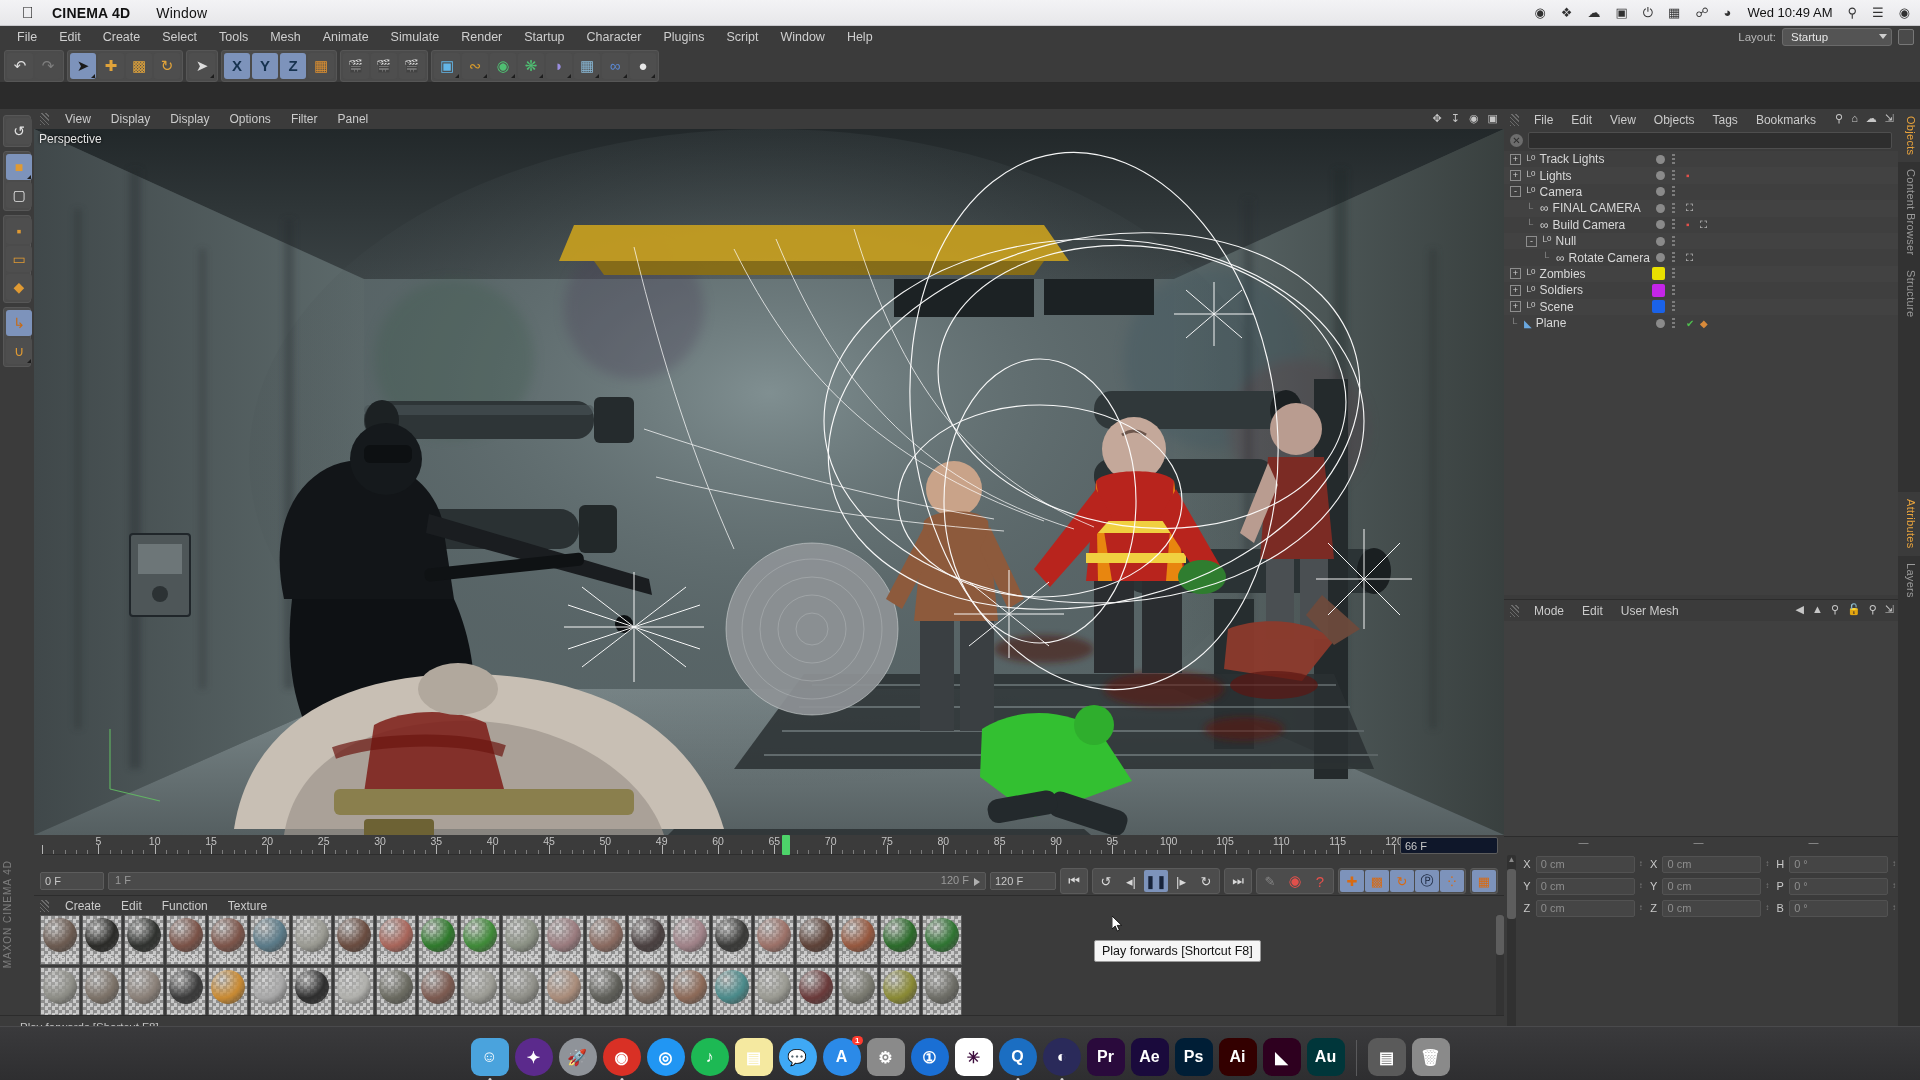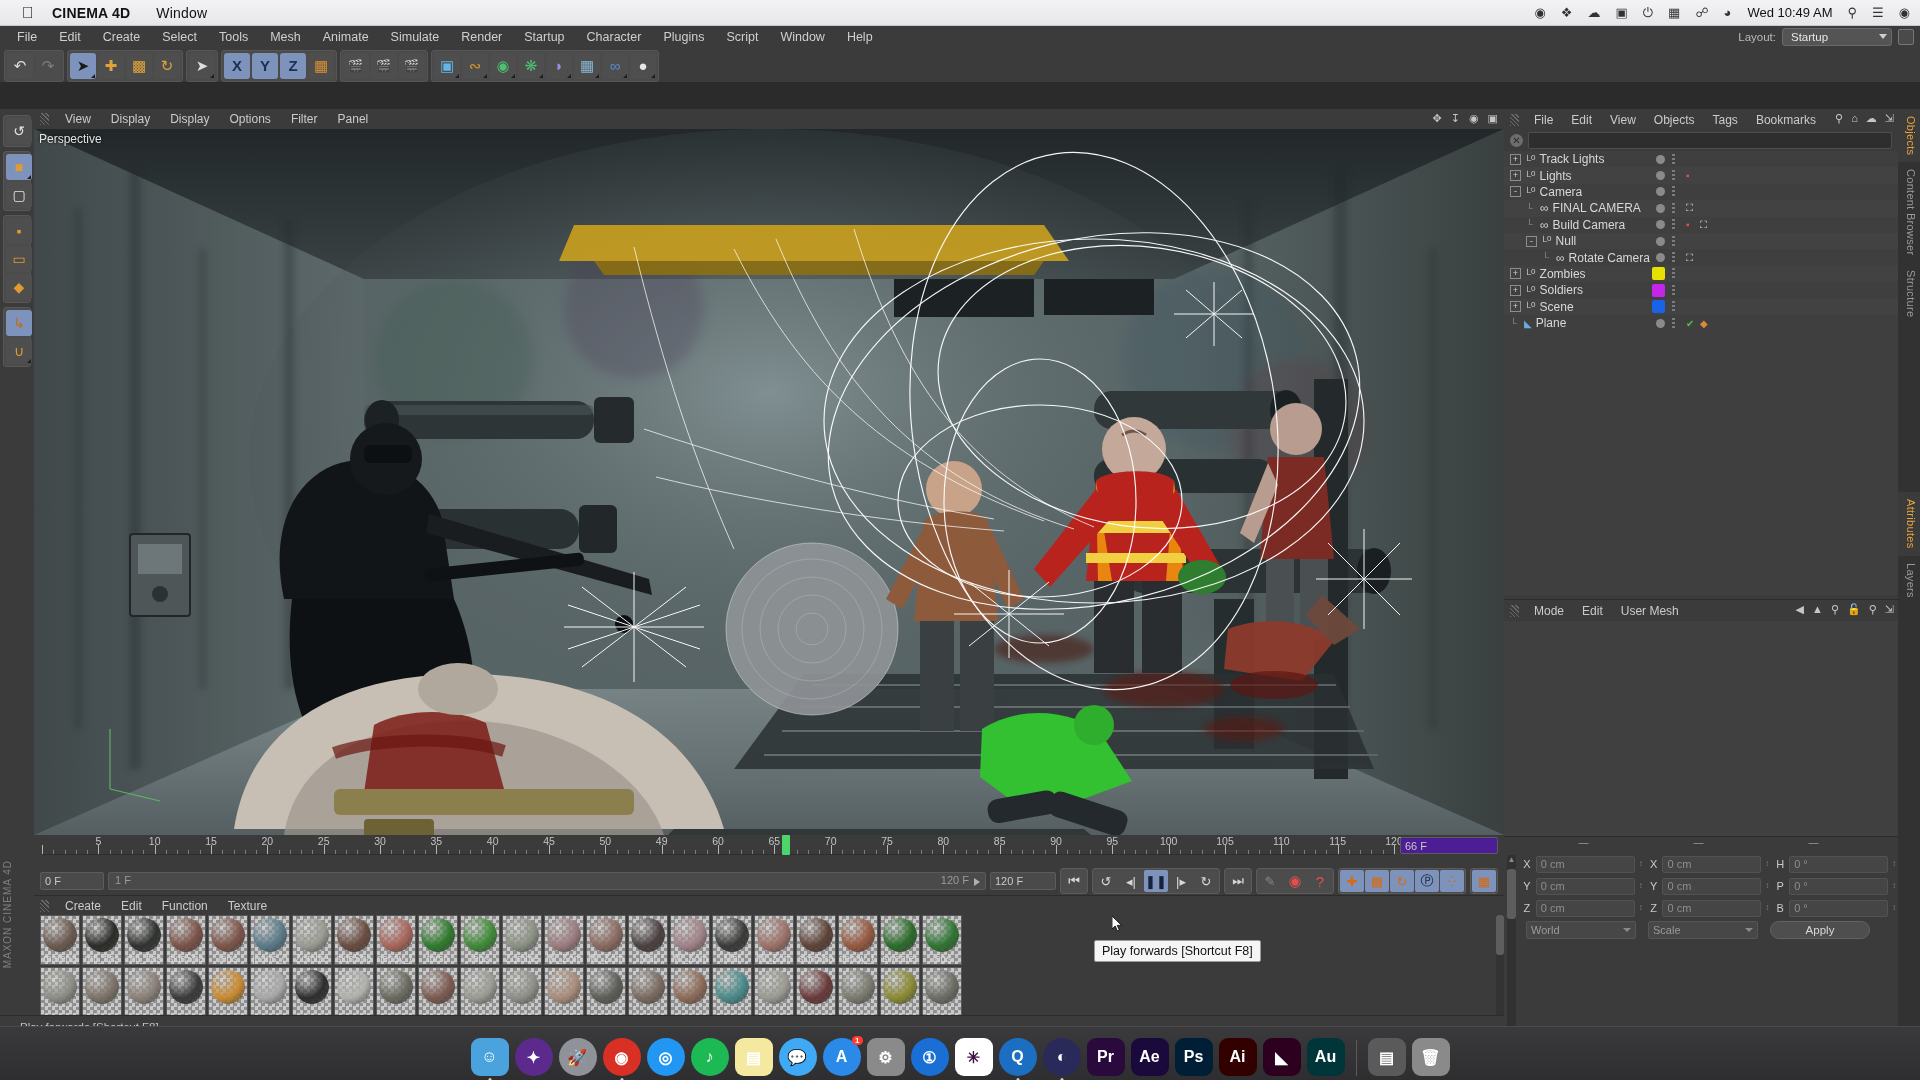--- a/index.html
+++ b/index.html
@@ -76,21 +76,21 @@
   #viewport{ position:relative; width:100%; height:706px; overflow:hidden; background:#31393c;}
   #vplabel{ position:absolute; left:5px; top:3px; font-size:12px; color:#e4e4e4; z-index:6;
     text-shadow:0 0 3px #000;}
 
   
   #timeline{ position:absolute; left:34px; top:726px; width:1470px; height:32px; background:#3b3b3b;}
   #ruler{ position:relative; height:20px; margin-left:8px; margin-right:110px; border-bottom:1px solid #2e2e2e;}
   .rtick{ position:absolute; bottom:0; width:1px; background:#8b8b8b;}
   .rlabel{ position:absolute; top:0px; font-size:10.5px; color:#c3c3c3; transform:translateX(-50%);}
   #playhead{ position:absolute; top:0px; width:8px; height:20px; background:#4dd46a; border-radius:1px;}
-  #curframebox{ position:absolute; right:6px; top:2px; width:98px; height:17px; background:#4c1d95;
+  #curframebox{ position:absolute; right:6px; top:2px; width:98px; height:17px; background:#0f172a;
     border:1px solid #5c5c5c; border-radius:2px; font-size:11px; color:#c9c9c9; padding:0 4px; line-height:16px;}
 
   
   #transport{ position:absolute; left:34px; top:758px; width:1470px; height:28px; background:#3b3b3b;
     display:flex; align-items:center; gap:4px; padding:0 6px;}
   .numf{ height:18px; background:#4a4a4a; border:1px solid #5c5c5c; border-radius:2px;
     font-size:11px; color:#c9c9c9; padding:0 4px; line-height:16px; display:flex; align-items:center;}
   .slimbar{ flex:1 1 auto; height:18px; background:#4a4a4a; border:1px solid #5a5a5a; border-radius:2px;
     position:relative;}
   .slimbar .val{ position:absolute; right:16px; top:1px; font-size:11px; color:#9a9a9a;}
@@ -1108,31 +1108,20 @@
             <span class="coordlbl">Z</span>
             <div class="coordfield">0 cm</div>
             <span class="spin">↕</span>
             <span class="coordlbl">Z</span>
             <div class="coordfield">0 cm</div>
             <span class="spin">↕</span>
             <span class="coordlbl">B</span>
             <div class="coordfield">0 °</div>
             <span class="spin">↕</span>
           </div>
-          <div class="coordrow" style="gap:12px;padding-left:22px">
-            <div class="coordsel">
-              <span>World</span>
-              <span class="cv"></span>
-            </div>
-            <div class="coordsel">
-              <span>Scale</span>
-              <span class="cv"></span>
-            </div>
-            <div id="applybtn">Apply</div>
-          </div>
         </div>
       </div>
 
       <div id="tabstrip">
         <div class="vtab active">Objects</div>
         <div class="vtab">Content Browser</div>
         <div class="vtab">Structure</div>
         <div style="height:168px"></div>
         <div class="vtab active">Attributes</div>
         <div class="vtab">Layers</div>

